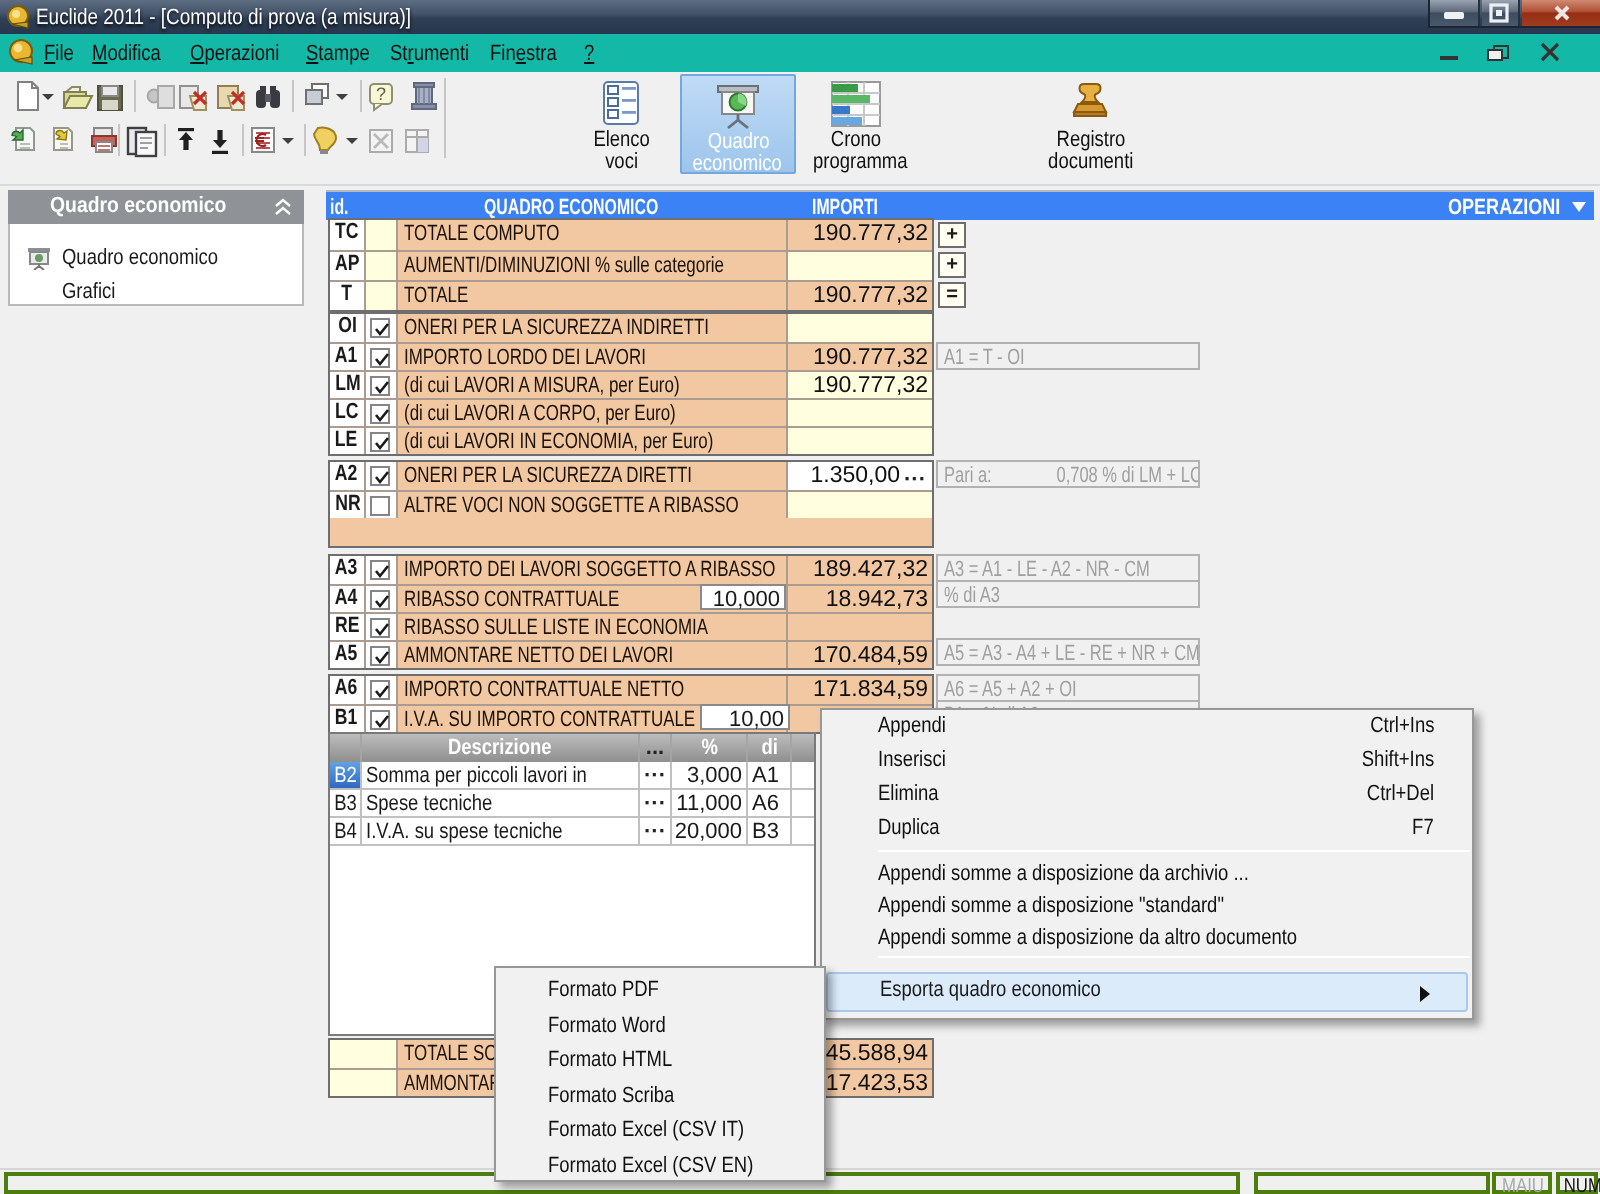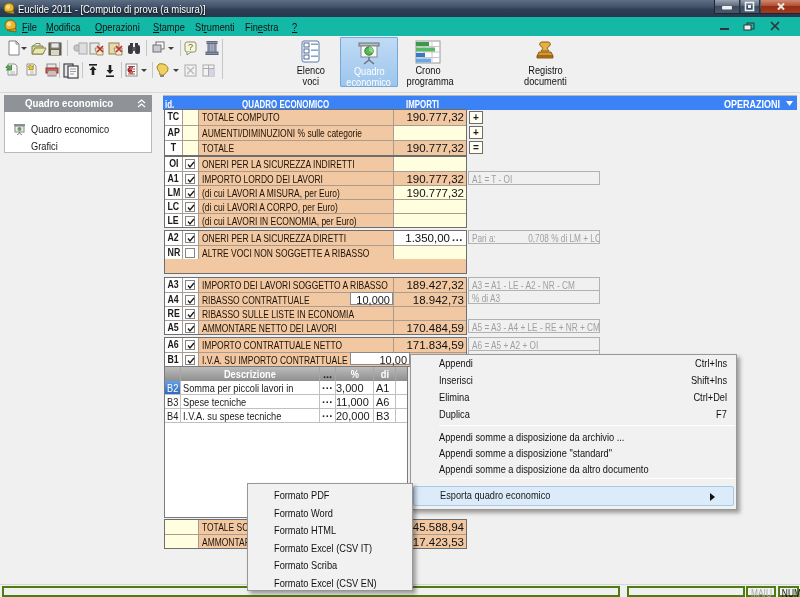--- a/index.html
+++ b/index.html
@@ -46,27 +46,27 @@
 .inbox{position:absolute;background:#fff;border:1px solid #8a8a8a;text-align:right;padding:1px 2px 0 0}
 
 #subtbl{left:164px;top:366px;width:244px;height:152px;background:#fff;border:1px solid #7a7a7a}
 #subhdr{display:flex;height:14px;background:linear-gradient(180deg,#bcbcbc,#8f8f8f);color:#fff;font-weight:bold}
 #subhdr div{border-right:1px solid #a5a5a5;text-align:center;padding-top:1px}
 .sr{display:flex;height:14px;border-bottom:1px solid #c0c0c0}
 .sr div{border-right:1px solid #c0c0c0;overflow:hidden;white-space:nowrap;padding-top:1px}
 .s1{width:16px;text-align:center}
 .s2{width:139px;padding-left:2px}
 .s3{width:16px;text-align:center;font-weight:bold;color:#222}
-.s4{width:38px;text-align:left;padding-right:2px}
+.s4{width:38px;text-align:right;padding-right:2px}
 .s5{width:22px;padding-left:2px}
 .s6{width:11px;border-right:none!important}
 
 #menu{left:410px;top:354px;width:327px;height:156px;background:#f1f1f1;border:1px solid #979797;box-shadow:3px 3px 4px rgba(0,0,0,.35);z-index:10;padding-top:0}
 .m{height:17px;padding:2px 19px 0 28px;position:relative;color:#111}
-.m .sc{position:absolute;right:9px;top:2px}
+.m .sc{position:absolute;right:19px;top:2px}
 .msep{height:1px;background:#dcdcdc;margin:2px 1px 2px 28px;border-bottom:1px solid #fff}
 #mhl{margin:7px 2px 0 2px;height:20px;background:#dcebfa;border:1px solid #a9c9e8;border-radius:2px;padding:2px 20px 0 26px;position:relative}
 
 #submenu{left:247px;top:483px;width:166px;height:108px;background:#f1f1f1;border:1px solid #979797;box-shadow:3px 3px 4px rgba(0,0,0,.35);z-index:13;padding-top:3px}
 .sm{height:17.5px;padding:2px 0 0 26px;color:#111}
 
 #status{left:0;top:584px;width:800px;height:13px;background:#f0f0f0;border-top:1px solid #d6d6d6;z-index:12}
 .sbox{position:absolute;top:1px;height:11px;border:2px solid #4d7c0f;font-size:10px;text-align:right}
 </style></head>
 <body>
@@ -483,21 +483,21 @@
         <span class="cb">
           <svg width="10" height="10">
             <path d="M2 4.5 L4 7 L8 2" fill="none" stroke="#1a1a1a" stroke-width="1.3"></path>
           </svg>
         </span>
       </div>
       <div class="c clb"><span class="cx">I.V.A. SU IMPORTO CONTRATTUALE</span></div>
       <div class="c cvl"></div>
     </div>
 </div>
-<div class="inbox" style="left:350px;top:352px;width:60px;height:13px">10,00</div>
+<div class="inbox" style="left:350px;top:352px;width:45px;height:13px">10,00</div>
 <div class="fbox" style="top:337px"><span class="cx">A6 = A5 + A2 + OI</span></div>
 <div class="fbox" style="top:350px"><span class="cx">B1 = % di A6</span></div>
 
 <div class="abs" id="subtbl">
   <div id="subhdr">
       <div class="s1"></div>
       <div class="s2" style="text-align:center;padding-left:0"><span class="cxc">Descrizione</span></div>
       <div class="s3">...</div>
       <div class="s4" style="text-align:center;padding-right:0"><span class="cxc">%</span></div>
       <div class="s5" style="padding-left:0;text-align:center"><span class="cxc">di</span></div>
@@ -554,22 +554,22 @@
   <div class="msep"></div>
   <div id="mhl"><span class="cx">Esporta quadro economico</span><svg style="position:absolute;right:18px;top:6px" width="5" height="8">
         <path d="M0 0 L5 4 L0 8 Z" fill="#111"></path>
       </svg></div>
 </div>
 
 <div class="abs" id="submenu">
   <div class="sm"><span class="cx">Formato PDF</span></div>
   <div class="sm"><span class="cx">Formato Word</span></div>
   <div class="sm"><span class="cx">Formato HTML</span></div>
+  <div class="sm"><span class="cx">Formato Scriba</span></div>
   <div class="sm"><span class="cx">Formato Excel (CSV IT)</span></div>
-  <div class="sm"><span class="cx">Formato Scriba</span></div>
   <div class="sm"><span class="cx">Formato Excel (CSV EN)</span></div>
 </div>
 
 <div class="abs" id="status">
   <div class="sbox" style="left:2px;width:618px"></div>
   <div class="sbox" style="left:627px;width:118px"></div>
   <div class="sbox" style="left:746px;width:30px;color:#a8a8a8"><span class="cxc" style="font-size:10px">MAIU</span></div>
   <div class="sbox" style="left:778px;width:21px;color:#111"><span class="cxc" style="font-size:10px">NUM</span></div>
 </div>
 

